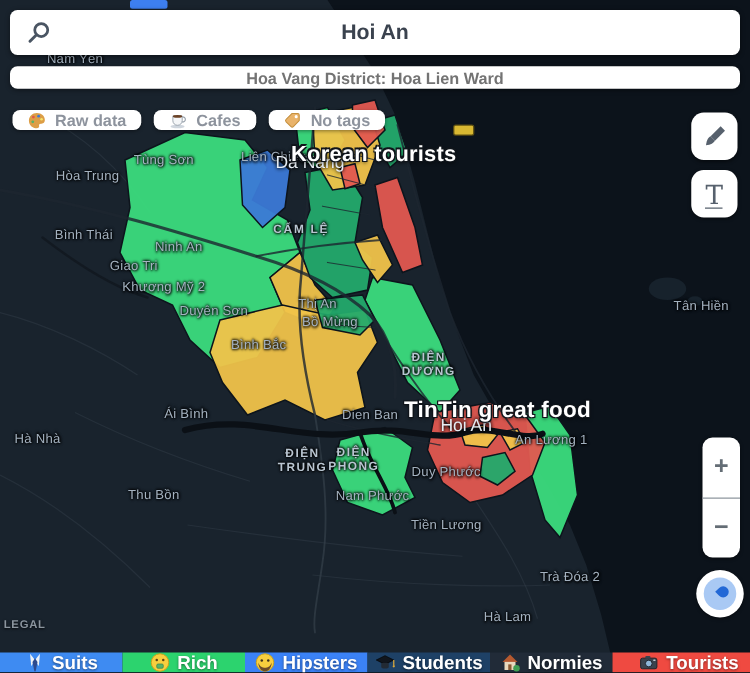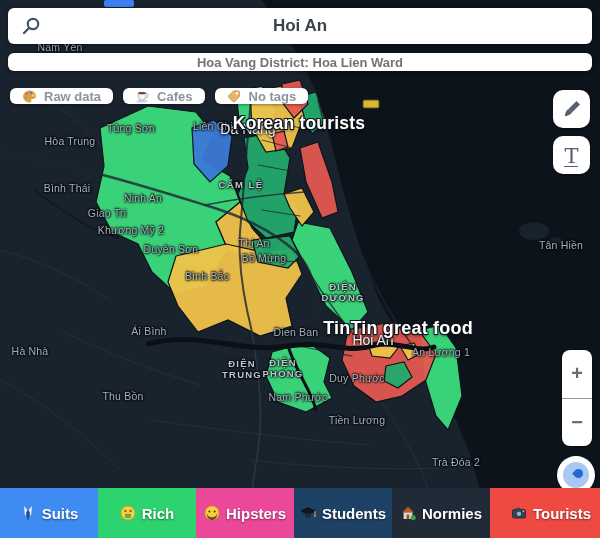--- a/index.html
+++ b/index.html
@@ -80,21 +80,21 @@
   #locate-btn {
     position:absolute; left:557px; top:456px; width:38px; height:38px; z-index:5;
     background:#fff; border:none; border-radius:50%; box-shadow:0 1px 3px rgba(0,0,0,.45);
     display:flex; align-items:center; justify-content:center; cursor:pointer;
   }
   #locate-btn .ring { width:26px; height:26px; border-radius:50%; background:#a9c9f4;
     display:flex; align-items:center; justify-content:center; }
   #locate-btn .dot { width:9px; height:9px; border-radius:50% 50% 50% 0; background:#2268d6;
     transform:translate(2px,-2px) rotate(45deg); }
   
-  #legend { position:absolute; left:0; right:0; bottom:0; height:50px; display:flex; z-index:6; }
+  #legend { position:absolute; left:0; right:0; bottom:0; height:16px; display:flex; z-index:6; }
   .seg {
     flex:1; border:none; cursor:pointer; display:flex; align-items:center; justify-content:center;
     gap:6px; font-family:"Liberation Sans", sans-serif; font-size:15px; font-weight:800; color:#fff;
     text-shadow:0 1px 2px rgba(0,0,0,.5);
   }
   .seg svg { flex:0 0 auto; }
 </style>
 </head>
 <body>
 
@@ -273,21 +273,21 @@
     </button>
     <button class="seg" style="background: rgb(44, 211, 110);">
       <svg width="16" height="16" viewBox="0 0 16 16">
         <circle cx="8" cy="8" r="7" fill="#f8cf3e" stroke="#c9a21c" stroke-width="0.8"></circle>
         <circle cx="5.4" cy="6" r="1" fill="#5d4314"></circle>
           <circle cx="10.6" cy="6" r="1" fill="#5d4314"></circle>
         <rect x="5.4" y="9.2" width="5.2" height="3.4" rx="1" fill="#58b368" stroke="#3d8a4d" stroke-width="0.6"></rect>
       </svg>
       <span>Rich</span>
     </button>
-    <button class="seg" style="background: #ec4899;">
+    <button class="seg" style="background: #3b82f6;">
       <svg width="16" height="16" viewBox="0 0 16 16">
         <circle cx="8" cy="8" r="7" fill="#f8cf3e" stroke="#c9a21c" stroke-width="0.8"></circle>
         <path d="M2.6,8 C3,13 5.5,15 8,15 C10.5,15 13,13 13.4,8 C12,11.6 10,12.2 8,12.2 C6,12.2 4,11.6 2.6,8 Z" fill="#6b4b2a"></path>
         <circle cx="5.4" cy="6.4" r="1" fill="#40331c"></circle>
           <circle cx="10.6" cy="6.4" r="1" fill="#40331c"></circle>
       </svg>
       <span>Hipsters</span>
     </button>
     <button class="seg" style="background: rgb(30, 65, 102);">
       <svg width="16" height="16" viewBox="0 0 16 16">

